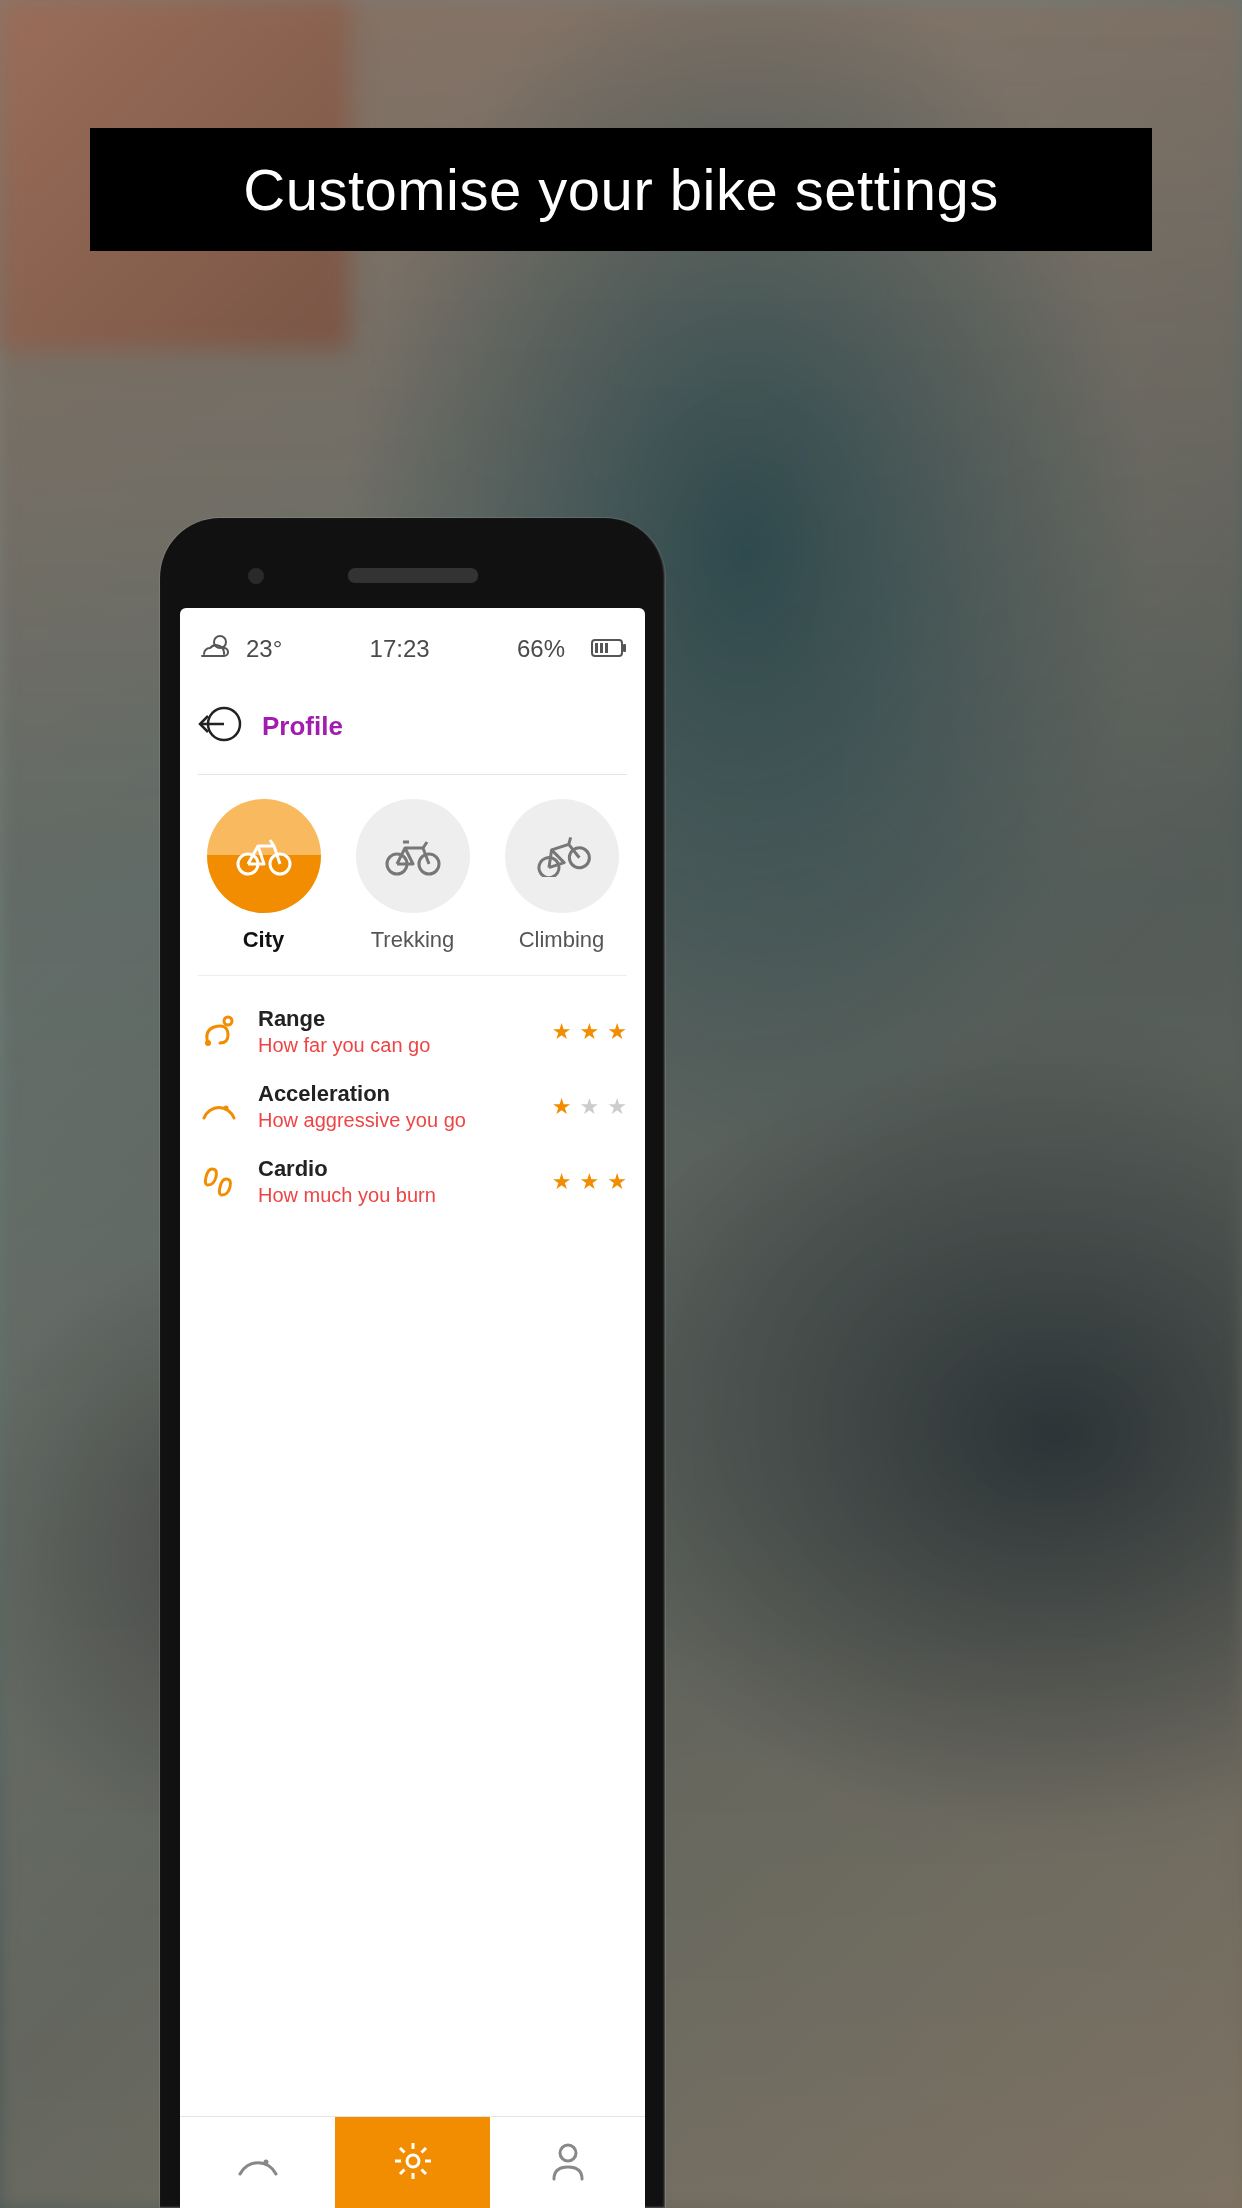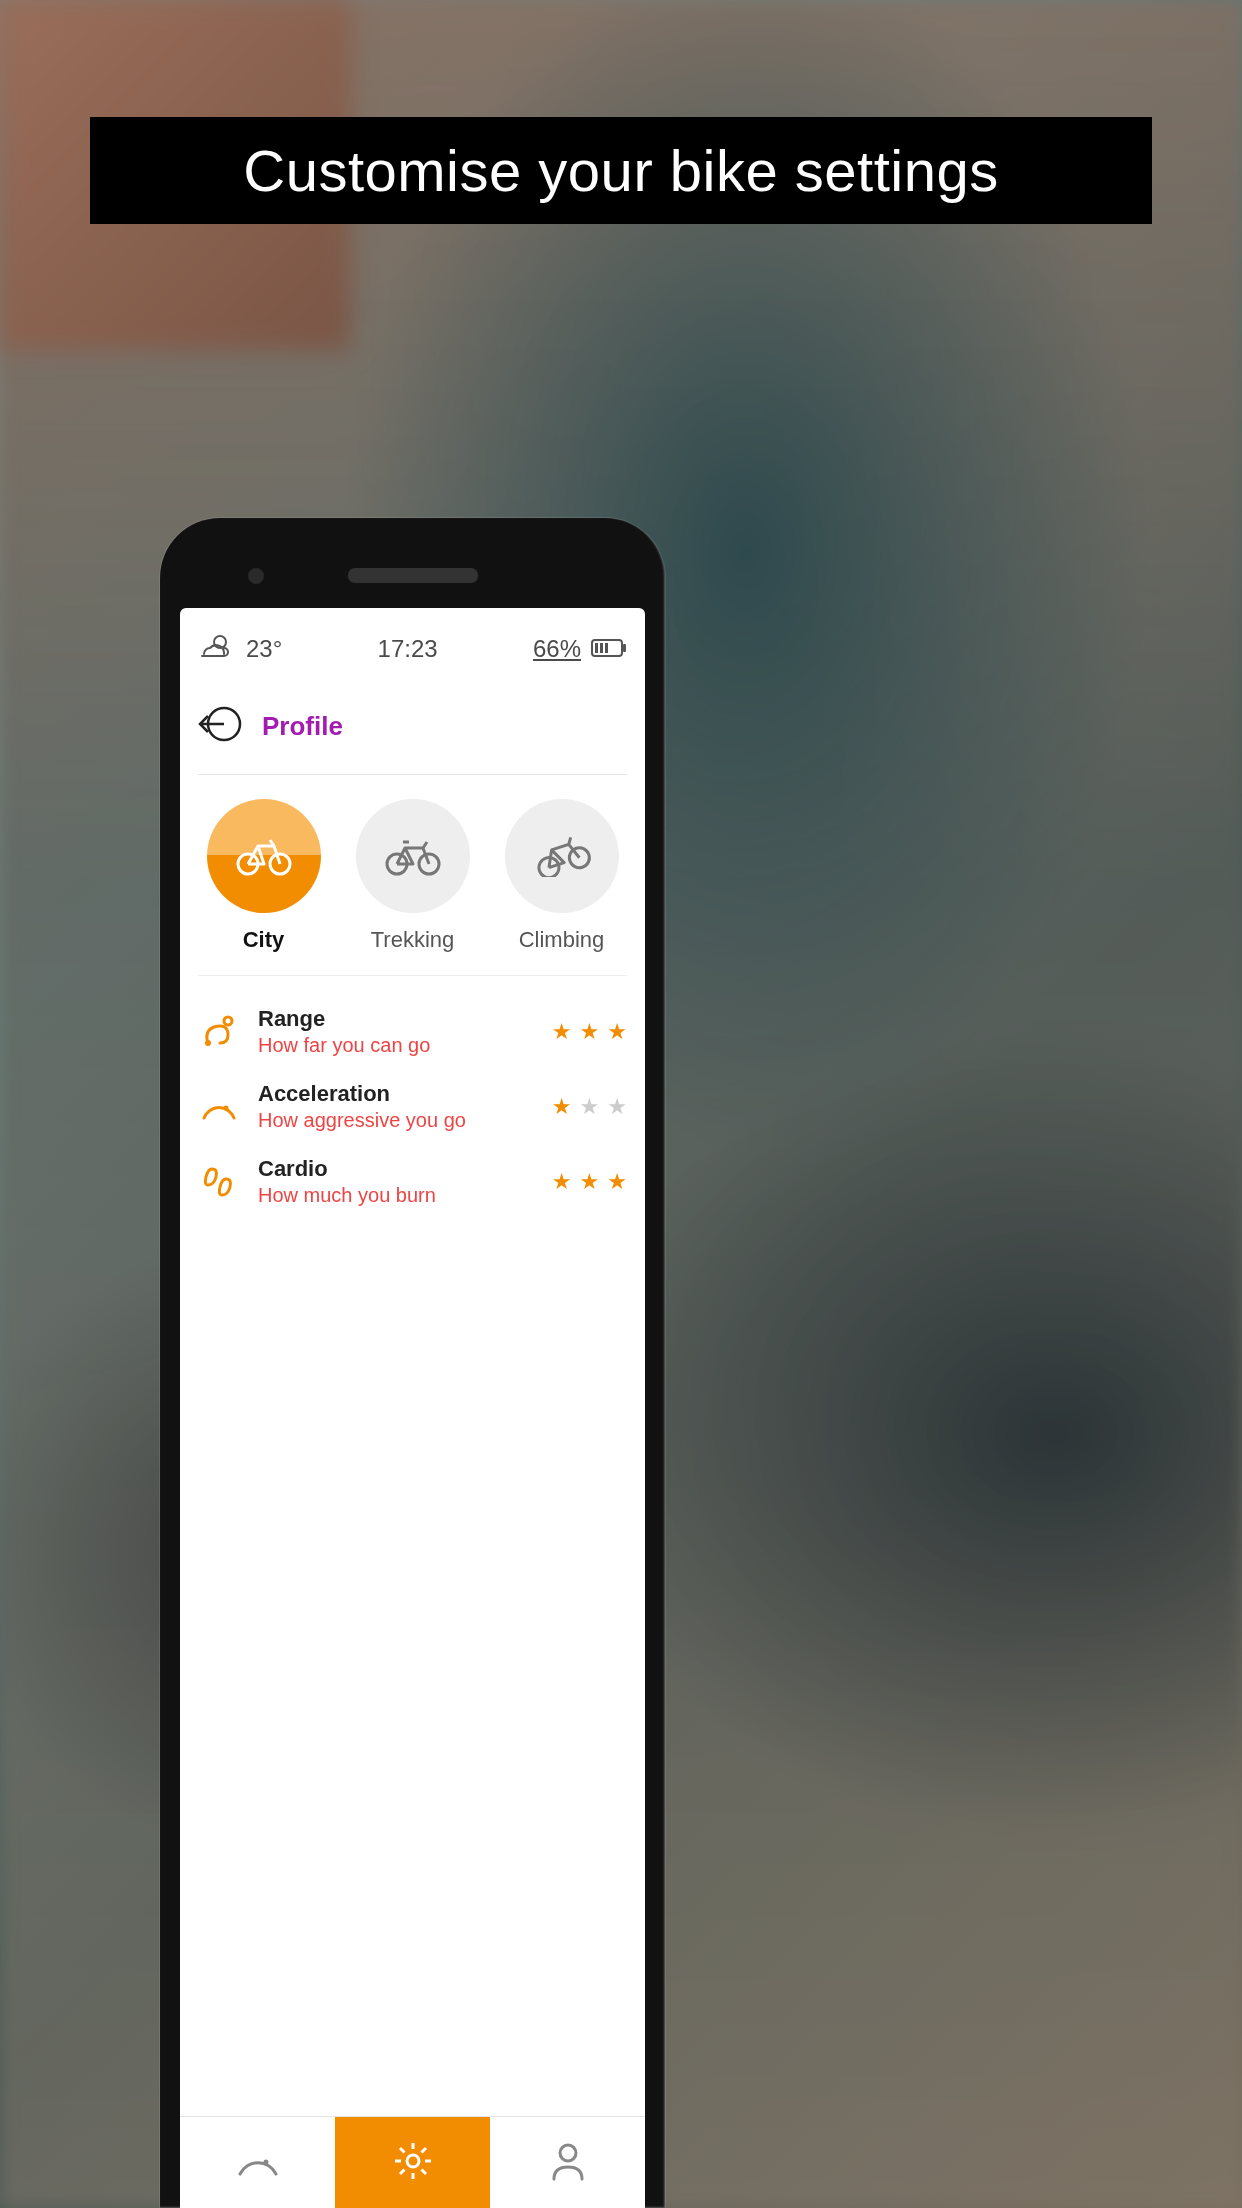--- a/index.html
+++ b/index.html
@@ -22,29 +22,29 @@
   }
   .brick-top {
     position: absolute;
     top: 0; left: 0; width: 350px; height: 350px;
     background: linear-gradient(135deg, #9a6e5a, #7a5545);
     filter: blur(12px);
   }
 
   .banner {
     position: absolute;
-    top: 117px;
+    top: 128px;
     left: 90px;
     right: 90px;
     background: #000;
     color: #fff;
     font-size: 58px;
     font-weight: 400;
     text-align: center;
-    padding: 20px 36px;
+    padding: 28px 36px;
     letter-spacing: 0.5px;
   }
 
   
   .phone {
     position: absolute;
     left: 160px;
     top: 518px;
     width: 505px;
     height: 1690px;
@@ -79,21 +79,21 @@
   
   .status-bar {
     display: flex;
     align-items: center;
     justify-content: space-between;
     padding: 24px 18px 18px 18px;
     color: #4a4a4a;
     font-size: 24px;
   }
   .status-left { display: flex; align-items: center; gap: 14px; }
-  .status-right { display: flex; align-items: flex-end; gap: 10px; text-decoration: underline; }
+  .status-right { display: flex; align-items: flex-end; gap: 26px; }
 
   
   .header-row {
     display: flex;
     align-items: center;
     gap: 20px;
     padding: 18px 18px 24px 18px;
   }
   .header-title { font-size: 26px; font-weight: 700; color: #a21caf; }
   .hr { height: 1px; background: #e5e5e5; margin: 0 18px; }

